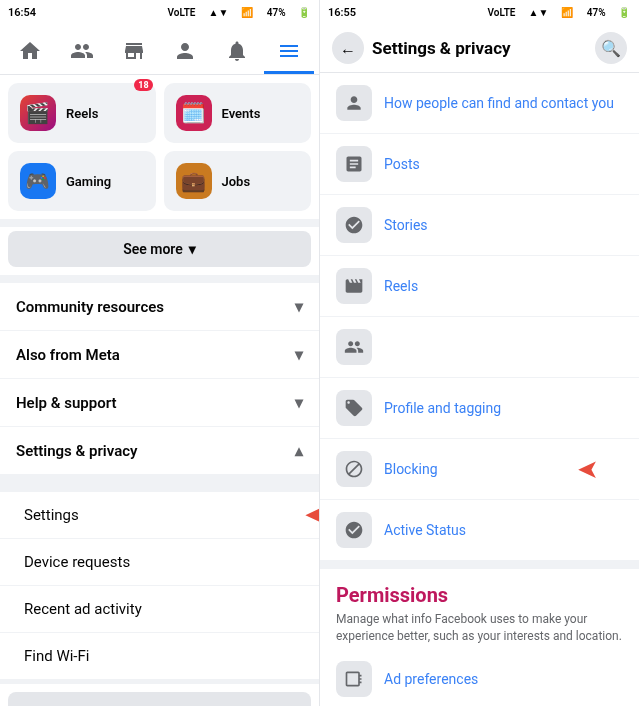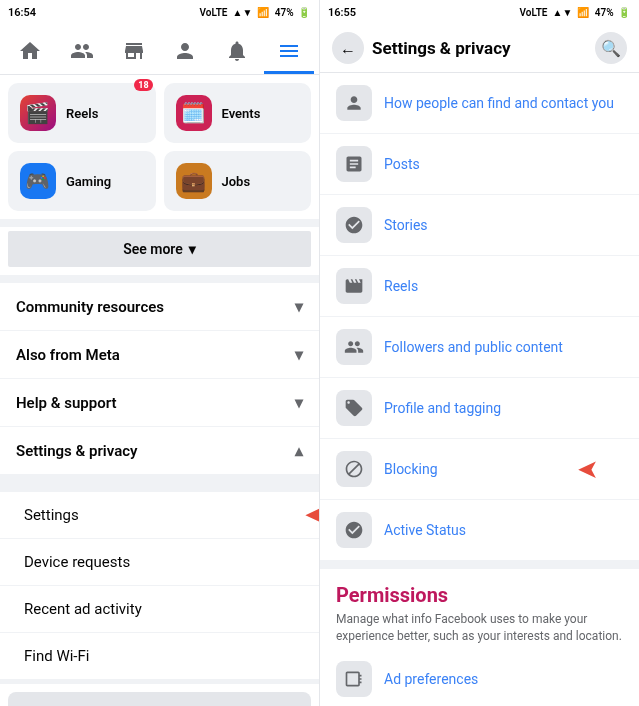--- a/index.html
+++ b/index.html
@@ -29,21 +29,21 @@
       align-items: center;
       justify-content: space-between;
       padding: 0 8px;
       font-size: 11px;
       font-weight: 600;
     }
 
     .status-icons {
       display: flex;
       align-items: center;
-      gap: 5px;
+      gap: 13px;
       font-size: 10px;
       margin-left: 24px;
     }
 
     .nav-bar {
       background: #fff;
       padding: 6px 0 0 0;
       border-bottom: 1px solid #e4e6ea;
     }
 
@@ -134,21 +134,21 @@
     }
 
     .see-more-btn {
       background: #fff;
       margin-bottom: 8px;
       padding: 4px 8px 8px;
     }
 
     .see-more-inner {
       background: #e4e6ea;
-      border-radius: 2px;
+      border-radius: 8px;
       padding: 10px;
       text-align: center;
       font-size: 14px;
       font-weight: 600;
       color: #050505;
       display: flex;
       align-items: center;
       justify-content: center;
       gap: 6px;
     }
@@ -521,21 +521,20 @@
       </div>
       <span class="settings-label">Reels</span>
     </div>
 
     <div class="settings-item">
       <div class="settings-icon">
         <svg width="20" height="20" viewBox="0 0 24 24" fill="#65676b">
             <path d="M16 11c1.66 0 2.99-1.34 2.99-3S17.66 5 16 5c-1.66 0-3 1.34-3 3s1.34 3 3 3zm-8 0c1.66 0 2.99-1.34 2.99-3S9.66 5 8 5C6.34 5 5 6.34 5 8s1.34 3 3 3zm0 2c-2.33 0-7 1.17-7 3.5V19h14v-2.5c0-2.33-4.67-3.5-7-3.5zm8 0c-.29 0-.62.02-.97.05 1.16.84 1.97 1.97 1.97 3.45V19h6v-2.5c0-2.33-4.67-3.5-7-3.5z"></path>
           </svg>
       </div>
-      <span class="settings-label">Followers and public content</span>
     </div>
 
     <div class="settings-item">
       <div class="settings-icon">
         <svg width="20" height="20" viewBox="0 0 24 24" fill="#65676b">
             <path d="M21.41 11.58l-9-9C12.05 2.22 11.55 2 11 2H4c-1.1 0-2 .9-2 2v7c0 .55.22 1.05.59 1.42l9 9c.36.36.86.58 1.41.58.55 0 1.05-.22 1.41-.59l7-7c.37-.36.59-.86.59-1.41 0-.55-.23-1.06-.59-1.42zM5.5 7C4.67 7 4 6.33 4 5.5S4.67 4 5.5 4 7 4.67 7 5.5 6.33 7 5.5 7z"></path>
           </svg>
       </div>
       <span class="settings-label">Profile and tagging</span>
     </div>

